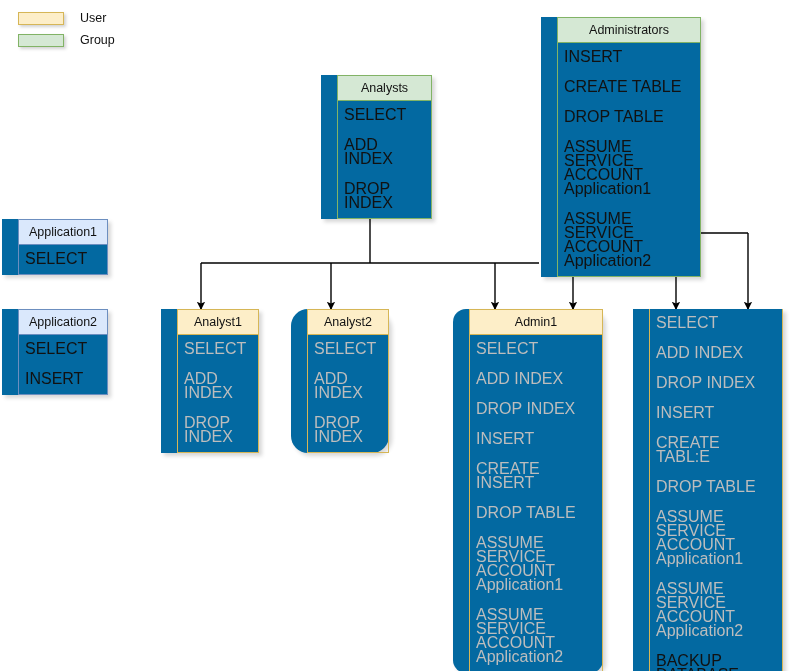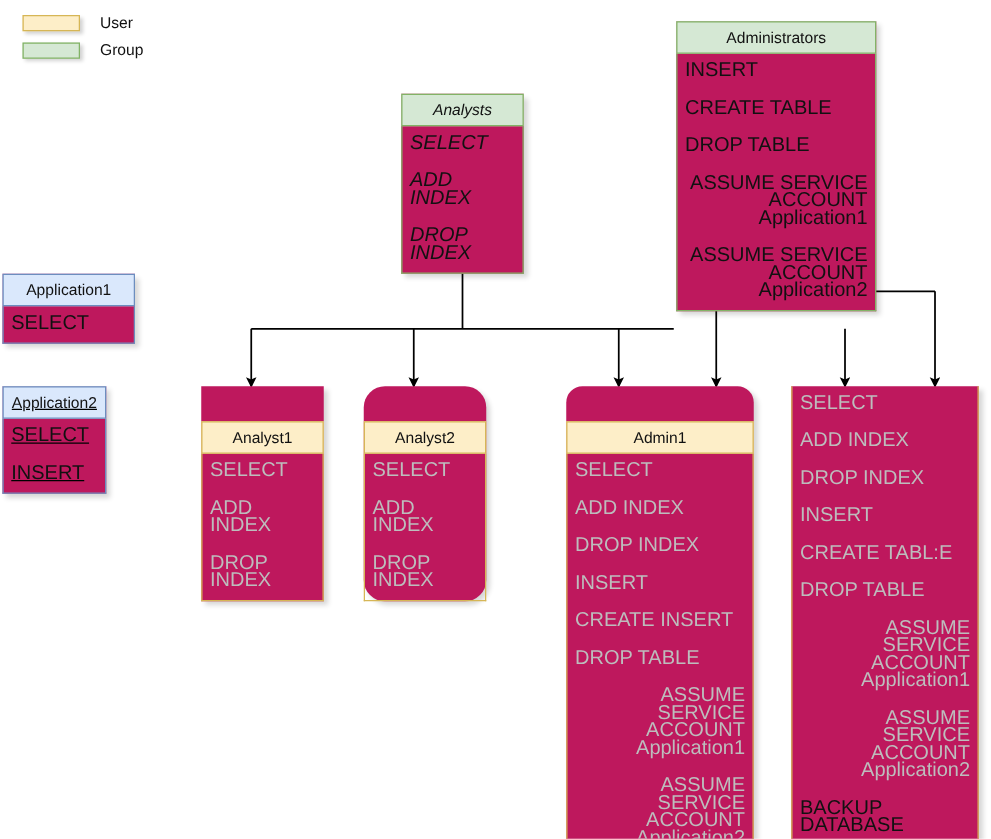--- a/index.html
+++ b/index.html
@@ -40,22 +40,23 @@
     margin-left: 16px;
     font-size: 12.5px;
     color: #111;
     white-space: nowrap;
   }
 
   
   .node {
     position: absolute;
     box-sizing: border-box;
-    background: #be185d;
+    background: #0369a1;
     box-shadow: 3px 3px 4px rgba(0,0,0,0.16);
+    padding-left: 16px;
   }
   .node-header {
     box-sizing: border-box;
     height: 26px;
     line-height: 25px;
     text-align: center;
     font-size: 12.5px;
     color: #111;
     border-width: 1px;
     border-style: solid;
@@ -68,28 +69,28 @@
   }
   .perm {
     font-size: 16px;
     line-height: 14px;
     color: #111;
     margin-bottom: 16px;
     white-space: pre-line;
   }
   .perm:last-child { margin-bottom: 0; }
   .perm.inherited { color: #bdbdbd; }
-  .perm.wrap { line-height: 14px; text-align: right; }
+  .perm.wrap { line-height: 14px; }
 
   
   .theme-group .node-header { background: #d5e8d4; border-color: #82b366; }
   .theme-group .node-body   { border-color: #82b366; }
 
   .theme-user .node-header  { background: #ffe6cc; border-color: #d6b656; }
-  .theme-user .node-header  { background: #fdeec8; margin-top: 28px; }
+  .theme-user .node-header  { background: #fdeec8; }
   .theme-user .node-body    { border-color: #d6b656; }
 
   .theme-service .node-header { background: #dae8fc; border-color: #6c8ebf; }
   .theme-service .node-body   { border-color: #6c8ebf; }
 
   
   #edges {
     position: absolute;
     left: 0;
     top: 0;
@@ -128,21 +129,21 @@
     <path d="M495,263 L495,309"></path>
     <path d="M676,263 L676,309"></path>
 
     <path d="M621,220 L621,233" marker-end="none"></path>
     <path d="M573,233 L748,233" marker-end="none"></path>
     <path d="M573,233 L573,309"></path>
     <path d="M748,233 L748,309"></path>
   </g>
 </svg>
 
-<div class="node theme-group" style="left:321px; top:75px; width:98px;font-style:italic;">
+<div class="node theme-group" style="left:321px; top:75px; width:111px;">
   <div class="node-header">Analysts</div>
   <div class="node-body">
     <div class="perm">SELECT</div>
     <div class="perm">ADD INDEX</div>
     <div class="perm">DROP INDEX</div>
   </div>
 </div>
 
 <div class="node theme-group" style="left:541px; top:17px; width:160px;">
   <div class="node-header">Administrators</div>
@@ -157,21 +158,21 @@
   </div>
 </div>
 
 <div class="node theme-service" style="left:2px; top:219px; width:106px;">
   <div class="node-header">Application1</div>
   <div class="node-body">
     <div class="perm">SELECT</div>
   </div>
 </div>
 
-<div class="node theme-service" style="left:2px; top:309px; width:83px;text-decoration:underline;">
+<div class="node theme-service" style="left:2px; top:309px; width:106px;">
   <div class="node-header">Application2</div>
   <div class="node-body">
     <div class="perm">SELECT</div>
     <div class="perm">INSERT</div>
   </div>
 </div>
 
 <div class="node theme-user" style="left:161px; top:309px; width:98px;">
   <div class="node-header">Analyst1</div>
   <div class="node-body">

